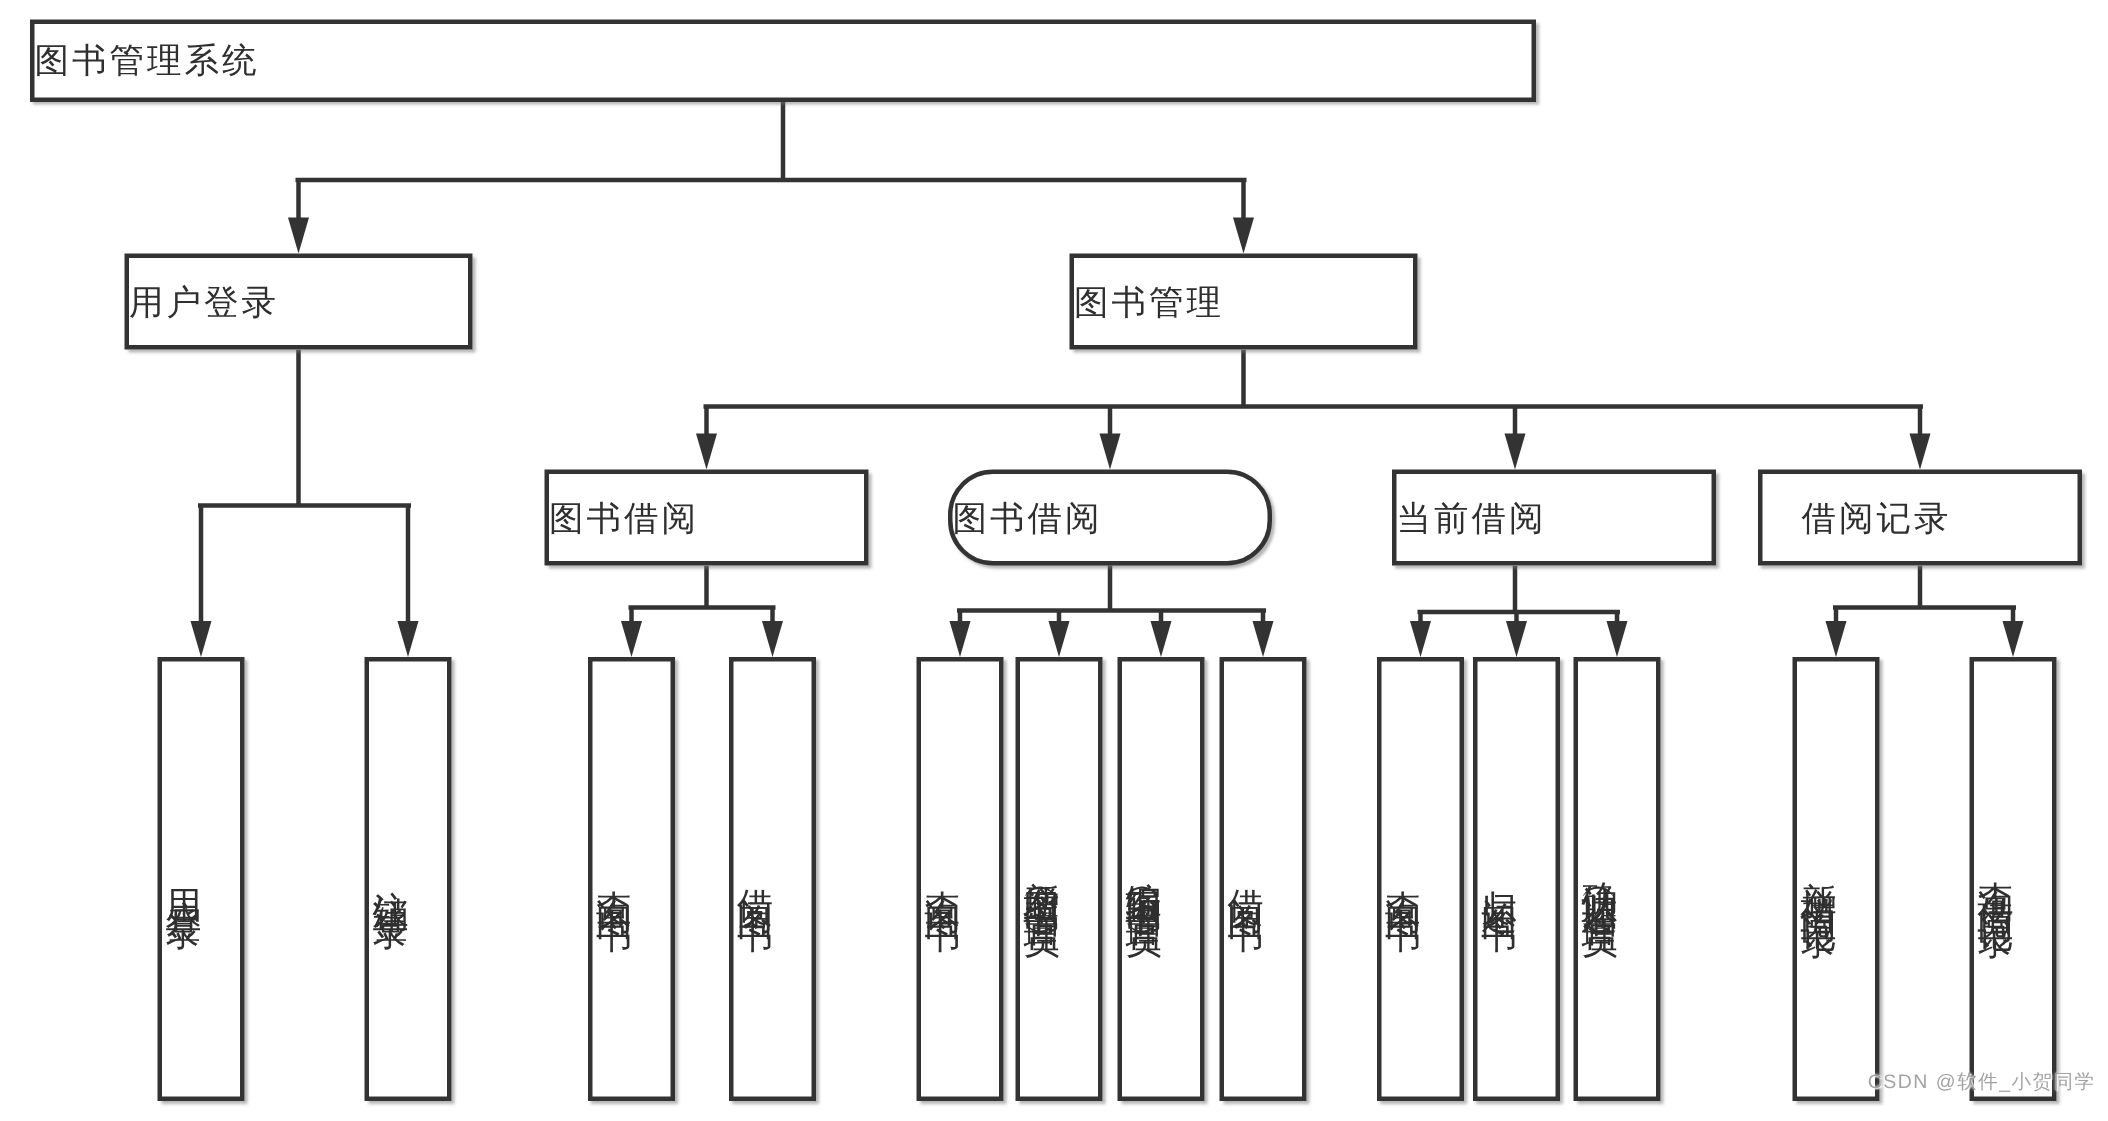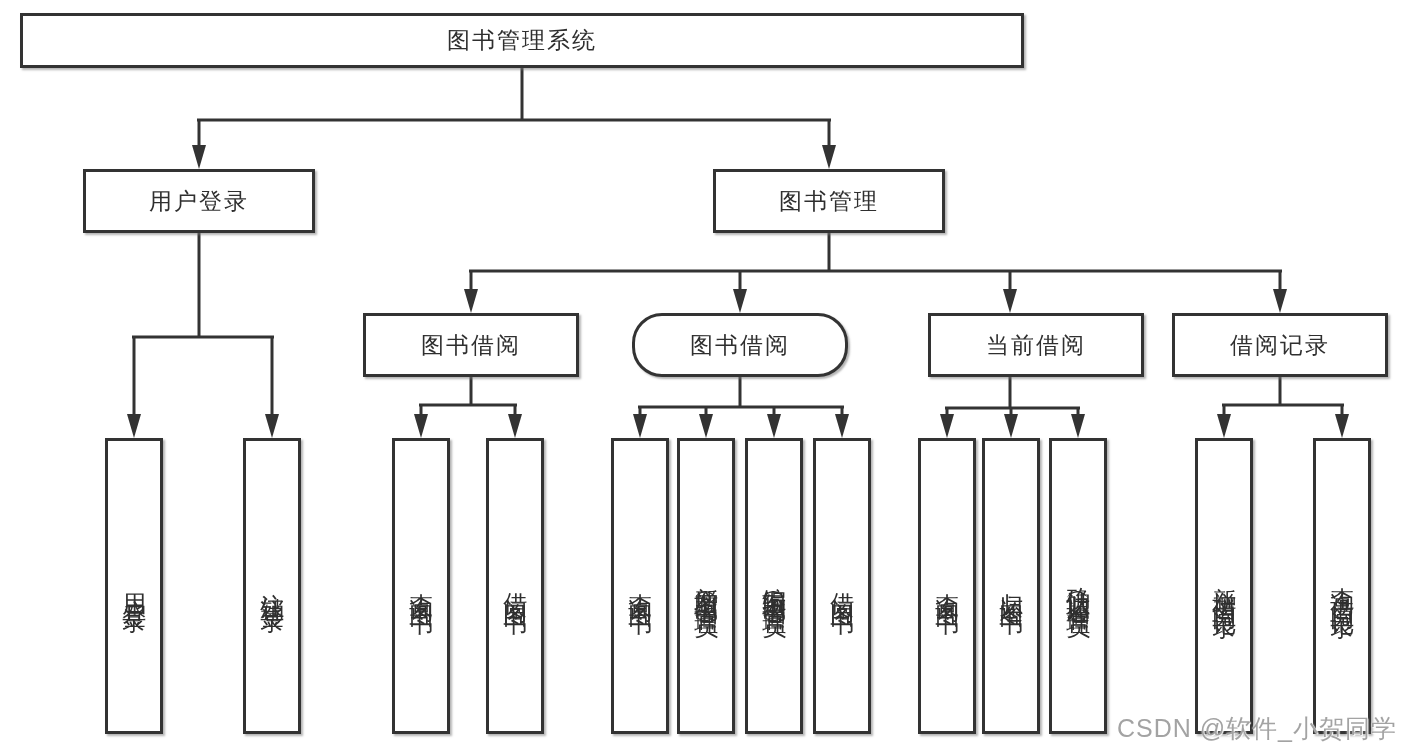--- a/index.html
+++ b/index.html
@@ -19,21 +19,21 @@
     z-index: 1;
   }
   .node {
     position: absolute;
     box-sizing: border-box;
     background: #ffffff;
     border: 3px solid #333333;
     box-shadow: 2px 2px 2px rgba(120,120,120,0.55);
     display: flex;
     align-items: center;
-    justify-content: center;
+    justify-content: flex-start;
     z-index: 2;
   }
   .hlabel {
     font-size: 23px;
     letter-spacing: 2px;
     color: #2f2f2f;
     white-space: nowrap;
   }
   .leaf .vtext {
     writing-mode: vertical-rl;
@@ -41,21 +41,21 @@
     letter-spacing: 6px;
     line-height: 1.1;
     color: #2f2f2f;
   }
   .leaf.long .vtext { letter-spacing: 4px; }
   .watermark {
     position: absolute;
     right: 8px;
     top: 712px;
     z-index: 3;
-    font-size: 25px;
+    font-size: 13px;
     letter-spacing: 1px;
     color: rgba(155,155,155,0.92);
     text-shadow: 0 0 2px #ffffff, 1px 1px 1px #ffffff;
     white-space: nowrap;
   }
 </style>
 </head>
 <body>
 
 <div class="stage">
@@ -139,21 +139,21 @@
 
   <div class="node" style="left:363px; top:313px; width:216px; height:64px;">
     <span class="hlabel">图书借阅</span>
   </div>
   <div class="node" style="left:632px; top:313px; width:216px; height:64px;border-radius:30px;">
     <span class="hlabel">图书借阅</span>
   </div>
   <div class="node" style="left:928px; top:313px; width:216px; height:64px;">
     <span class="hlabel">当前借阅</span>
   </div>
-  <div class="node" style="left:1172px; top:313px; width:216px; height:64px;">
+  <div class="node" style="left:1172px; top:313px; width:216px; height:64px;padding-left:26px;">
     <span class="hlabel">借阅记录</span>
   </div>
 
   <div class="node leaf" style="left:105px; top:438px; width:58px; height:296px;">
     <span class="vtext">用户登录</span>
   </div>
   <div class="node leaf" style="left:243px; top:438px; width:58px; height:296px;">
     <span class="vtext">注销登录</span>
   </div>
 

